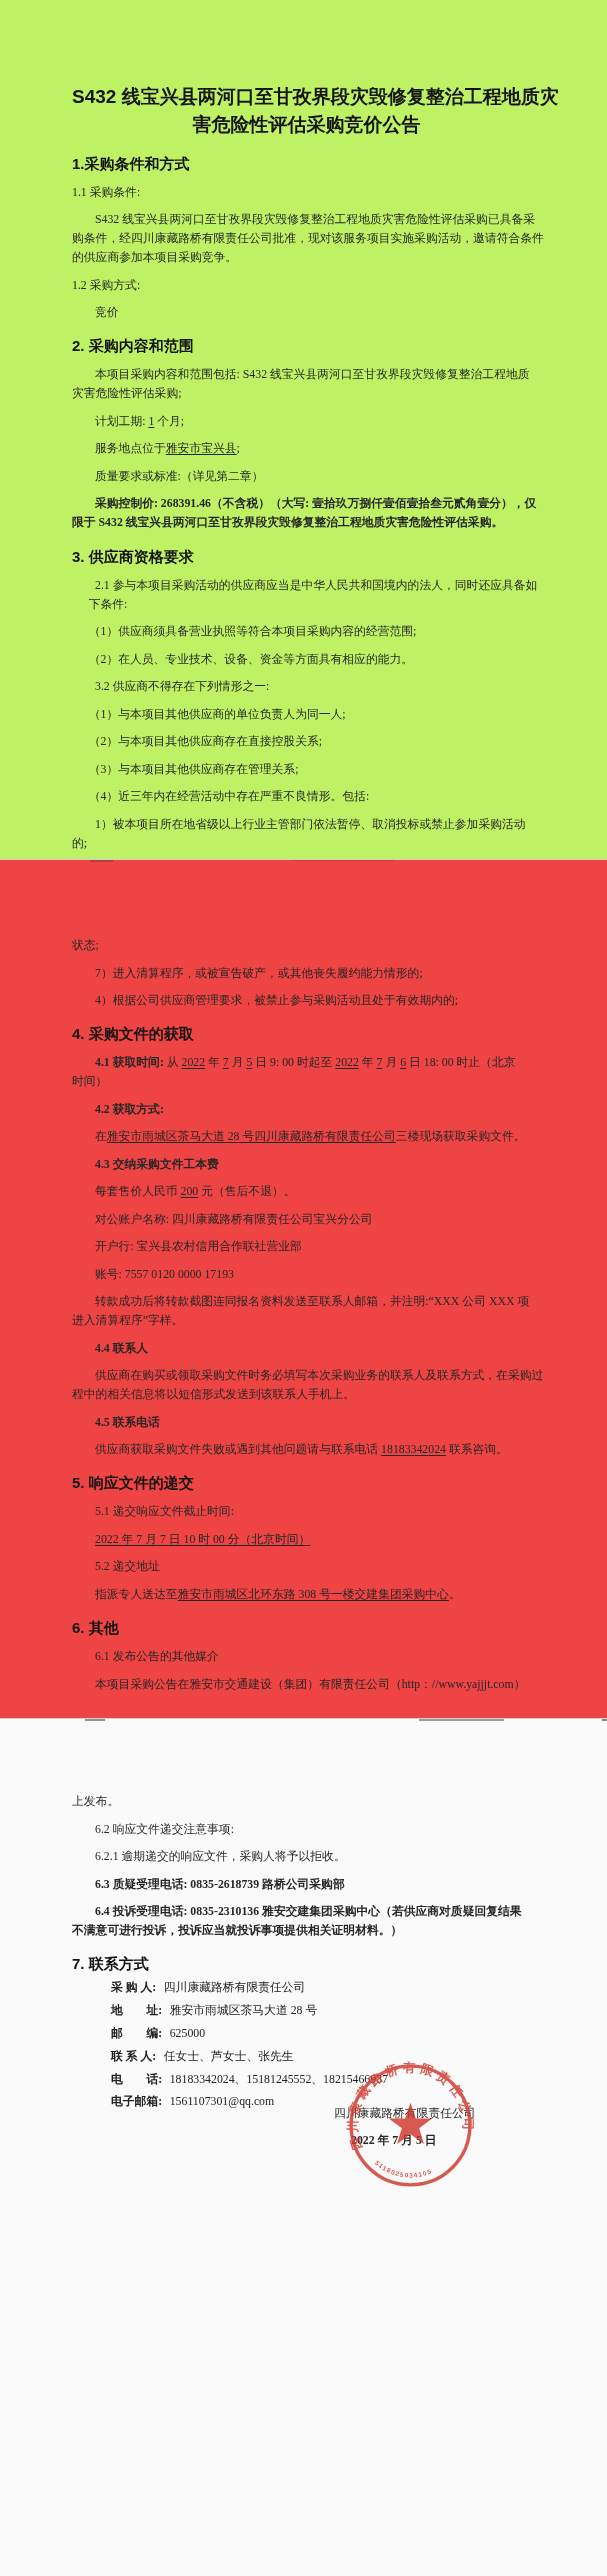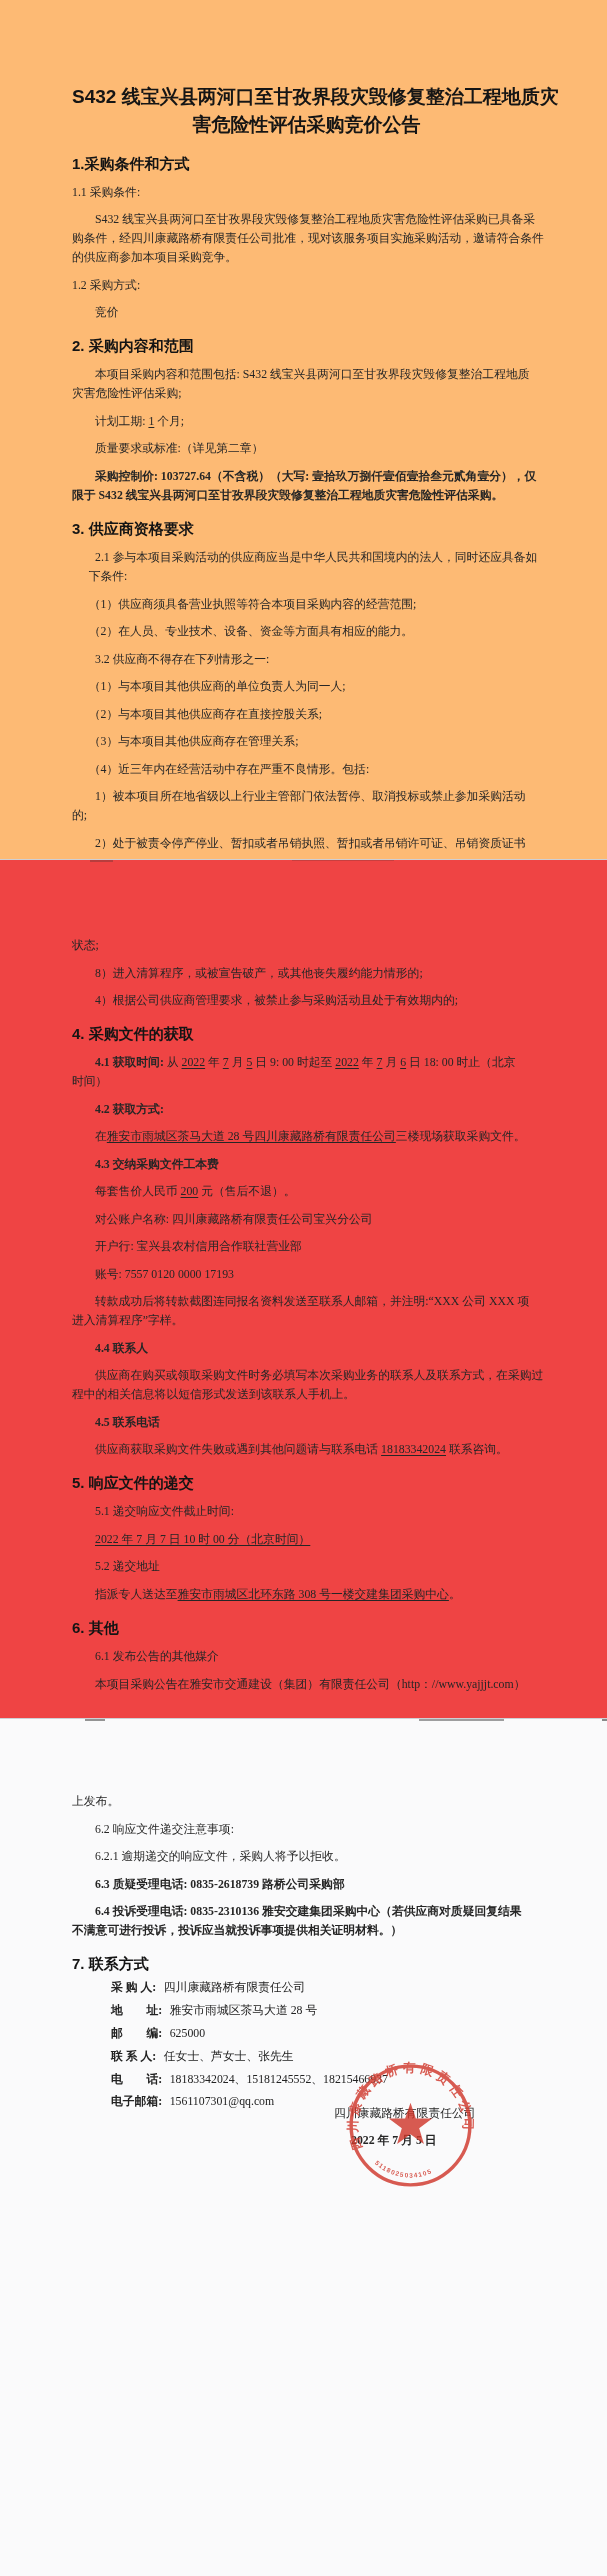--- a/index.html
+++ b/index.html
@@ -1,19 +1,19 @@
 <!DOCTYPE html>
 <html style="font-size:12px"><head>
 <meta charset="utf-8">
 <style>
   html,body{margin:0;padding:0;background:#ffffff;}
   body{width:607px;}
   .page{position:relative;width:607px;overflow:hidden;background:#fcfcfc;
         font-family:"Liberation Serif","DejaVu Serif",serif;color:#222;}
-  #page1{height:859px;background:#fdba74;}
+  #page1{height:859px;background:#bef264;}
   #page2{height:858px;background:#ef4444;}
   #page3{height:858px;background:#fafafb;}
   #page2,#page3{border-top:0.8px solid #cfcfd4;}
   .content{position:absolute;left:72px;width:469px;}
   #c1{top:83px;} #c2{top:77px;} #c3{top:74px;}
   .line{font-size:11.8px;line-height:17.5px;margin-top:10px;white-space:nowrap;color:#262626;}
   .cont{margin-top:1.5px;}
   .first{margin-top:0;}
   .title{font-family:"Liberation Sans","DejaVu Sans",sans-serif;font-weight:700;
          font-size:19px;line-height:28px;text-align:center;color:#151515;white-space:nowrap;}
@@ -43,22 +43,23 @@
     <div class="line ind-a">S432 线宝兴县两河口至甘孜界段灾毁修复整治工程地质灾害危险性评估采购已具备采</div>
     <div class="line cont">购条件，经四川康藏路桥有限责任公司批准，现对该服务项目实施采购活动，邀请符合条件</div>
     <div class="line cont">的供应商参加本项目采购竞争。</div>
     <div class="line">1.2 采购方式:</div>
     <div class="line ind-a">竞价</div>
 
     <div class="h">2. 采购内容和范围</div>
     <div class="line ind-a">本项目采购内容和范围包括: S432 线宝兴县两河口至甘孜界段灾毁修复整治工程地质</div>
     <div class="line cont">灾害危险性评估采购;</div>
     <div class="line ind-a"><span>计划工期: </span><span class="u">1</span><span> 个月;</span></div>
+    <div class="line ind-a"><span>服务地点位于</span><span class="u">雅安市宝兴县</span><span>;</span></div>
     <div class="line ind-a">质量要求或标准:（详见第二章）</div>
-    <div class="line ind-a b">采购控制价: 103727.64（不含税）（大写: 壹拾玖万捌仟壹佰壹拾叁元贰角壹分），仅</div>
+    <div class="line ind-a b">采购控制价: 268391.46（不含税）（大写: 壹拾玖万捌仟壹佰壹拾叁元贰角壹分），仅</div>
     <div class="line cont b">限于 S432 线宝兴县两河口至甘孜界段灾毁修复整治工程地质灾害危险性评估采购。</div>
 
     <div class="h">3. 供应商资格要求</div>
     <div class="line ind-a">2.1 参与本项目采购活动的供应商应当是中华人民共和国境内的法人，同时还应具备如</div>
     <div class="line cont ind-b">下条件:</div>
     <div class="line ind-b">（1）供应商须具备营业执照等符合本项目采购内容的经营范围;</div>
     <div class="line ind-b">（2）在人员、专业技术、设备、资金等方面具有相应的能力。</div>
     <div class="line ind-a">3.2 供应商不得存在下列情形之一:</div>
     <div class="line ind-b">（1）与本项目其他供应商的单位负责人为同一人;</div>
     <div class="line ind-b">（2）与本项目其他供应商存在直接控股关系;</div>
@@ -68,21 +69,21 @@
     <div class="line cont">的;</div>
     <div class="line ind-a">2）处于被责令停产停业、暂扣或者吊销执照、暂扣或者吊销许可证、吊销资质证书</div>
   </div>
 </div>
 
 <div class="page" id="page2">
   <div class="seam-tick" style="left:90px;top:0;width:23px;height:1.5px;opacity:.28;"></div>
   <div class="seam-tick" style="left:292px;top:0;width:102px;height:0.8px;opacity:.2;"></div>
   <div class="content" id="c2">
     <div class="line first">状态;</div>
-    <div class="line ind-a">8）进入清算程序，或被宣告破产，或其他丧失履约能力情形的;</div>
+    <div class="line ind-a">7）进入清算程序，或被宣告破产，或其他丧失履约能力情形的;</div>
     <div class="line ind-a">4）根据公司供应商管理要求，被禁止参与采购活动且处于有效期内的;</div>
 
     <div class="h">4. 采购文件的获取</div>
     <div class="line ind-a"><span class="b">4.1 获取时间: </span><span>从 </span><span class="u">2022</span><span> 年 </span><span class="u">7</span><span> 月 </span><span class="u">5</span><span> 日 9: 00 时起至 </span><span class="u">2022</span><span> 年 </span><span class="u">7</span><span> 月 </span><span class="u">6</span><span> 日 18: 00 时止（北京</span></div>
     <div class="line cont">时间）</div>
     <div class="line ind-a b">4.2 获取方式:</div>
     <div class="line ind-a"><span>在</span><span class="u">雅安市雨城区茶马大道 28 号四川康藏路桥有限责任公司</span><span>三楼现场获取采购文件。</span></div>
     <div class="line ind-a b">4.3 交纳采购文件工本费</div>
     <div class="line ind-a"><span>每套售价人民币 </span><span class="u">200</span><span> 元（售后不退）。</span></div>
     <div class="line ind-a">对公账户名称: 四川康藏路桥有限责任公司宝兴分公司</div>

